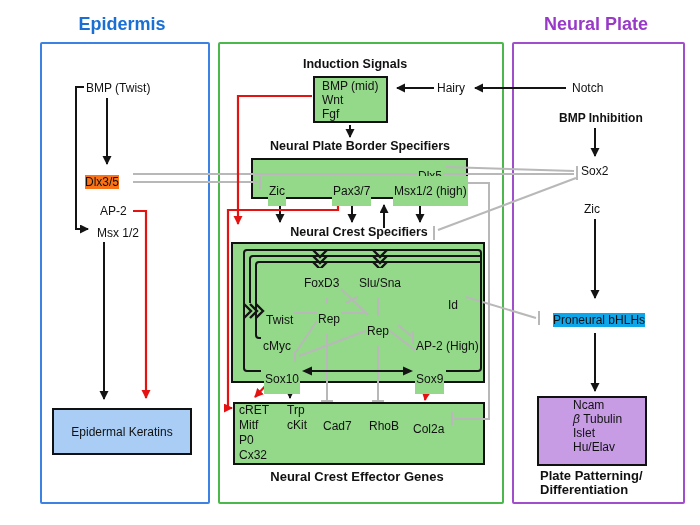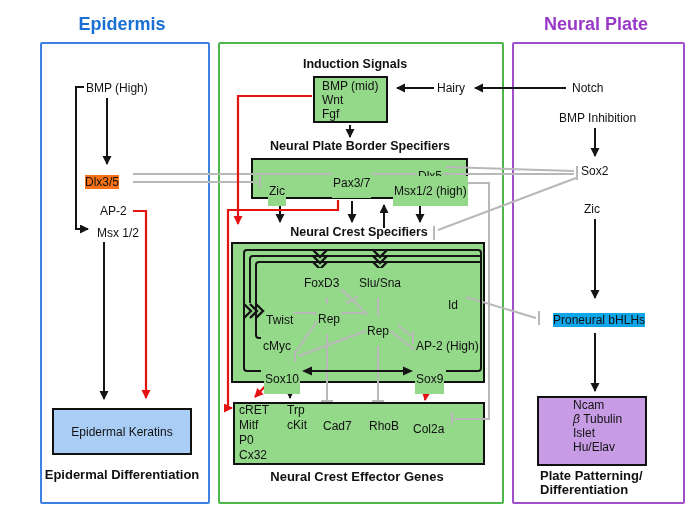--- a/index.html
+++ b/index.html
@@ -122,36 +122,35 @@
 
     <g stroke="#e51212" stroke-width="2.2" fill="none">
       <path d="M312,96 L238,96 L238,224" marker-end="url(#mr)"></path>
       <path d="M338,200 L338,210 L228,210 L228,408 L232,408" marker-end="url(#mr)"></path>
       <path d="M133,211 L146,211 L146,398" marker-end="url(#mr)"></path>
       <path d="M270,381 L255,397" marker-end="url(#mr)"></path>
       <path d="M428,381 L425,400" marker-end="url(#mr)"></path>
     </g>
   </svg>
 
-  <div class="lbl" style="left:86px;top:81px;">BMP (High)</div>
+  <div class="lbl" style="left:86px;top:81px;">BMP (Twist)</div>
   <div class="lbl" style="left:85px;top:175px;background:#f97316;">Dlx3/5</div>
   <div class="lbl" style="left:100px;top:204px;">AP-2</div>
   <div class="lbl" style="left:97px;top:226px;">Msx 1/2</div>
   <div class="lbl center" style="left:122px;top:425px;">Epidermal Keratins</div>
-  <div class="lbl center footer" style="left:122px;top:468px;">Epidermal Differentiation</div>
 
   <div class="lbl center sec" style="left:352px;top:57px;">Induction Signals</div>
   <div class="lbl" style="left:322px;top:79px;">BMP (mid)</div>
   <div class="lbl" style="left:322px;top:93px;text-align:right;">Wnt</div>
   <div class="lbl" style="left:322px;top:107px;">Fgf</div>
   <div class="lbl" style="left:437px;top:81px;">Hairy</div>
   <div class="lbl center sec" style="left:357px;top:139px;">Neural Plate Border Specifiers</div>
   <div class="lbl onGreen" style="left:417px;top:161px;">Dlx5</div>
   <div class="lbl onGreen" style="left:268px;top:176px;">Zic</div>
-  <div class="lbl onGreen" style="left:332px;top:168px;">Pax3/7</div>
+  <div class="lbl onGreen" style="left:332px;top:176px;">Pax3/7</div>
   <div class="lbl onGreen" style="left:393px;top:176px;">Msx1/2 (high)</div>
   <div class="lbl center sec" style="left:356px;top:225px;">Neural Crest Specifiers</div>
   <div class="lbl onGreen" style="left:303px;top:268px;">FoxD3</div>
   <div class="lbl onGreen" style="left:358px;top:268px;">Slu/Sna</div>
   <div class="lbl onGreen" style="left:265px;top:305px;">Twist</div>
   <div class="lbl onGreen" style="left:317px;top:304px;">Rep</div>
   <div class="lbl onGreen" style="left:366px;top:316px;">Rep</div>
   <div class="lbl onGreen" style="left:262px;top:331px;">cMyc</div>
   <div class="lbl onGreen" style="left:447px;top:290px;">Id</div>
   <div class="lbl onGreen" style="left:415px;top:331px;">AP-2 (High)</div>
@@ -162,21 +161,21 @@
   <div class="lbl small-gap" style="left:239px;top:434px;">P0</div>
   <div class="lbl small-gap" style="left:239px;top:449px;">Cx32</div>
   <div class="lbl small-gap" style="left:287px;top:404px;">Trp</div>
   <div class="lbl small-gap" style="left:287px;top:419px;">cKit</div>
   <div class="lbl onGreen" style="left:322px;top:411px;">Cad7</div>
   <div class="lbl onGreen" style="left:368px;top:411px;">RhoB</div>
   <div class="lbl onGreen" style="left:412px;top:414px;">Col2a</div>
   <div class="lbl center footer" style="left:357px;top:470px;">Neural Crest Effector Genes</div>
 
   <div class="lbl" style="left:572px;top:81px;">Notch</div>
-  <div class="lbl" style="left:559px;top:111px;">BMP Inhibition</div>
+  <div class="lbl" style="left:559px;top:111px;font-weight:bold;">BMP Inhibition</div>
   <div class="lbl" style="left:581px;top:164px;background:#fff;">Sox2</div>
   <div class="lbl" style="left:584px;top:202px;">Zic</div>
   <div class="lbl" style="left:553px;top:313px;background:#0ea5e9;">Proneural bHLHs</div>
   <div class="lbl small-gap" style="left:573px;top:399px;">Ncam</div>
   <div class="lbl small-gap" style="left:573px;top:413px;"><i>β</i><span> Tubulin</span></div>
   <div class="lbl small-gap" style="left:573px;top:427px;">Islet</div>
   <div class="lbl small-gap" style="left:573px;top:441px;">Hu/Elav</div>
   <div class="lbl footer" style="left:540px;top:469px;">Plate Patterning/</div>
   <div class="lbl footer" style="left:540px;top:483px;">Differentiation</div>
 

